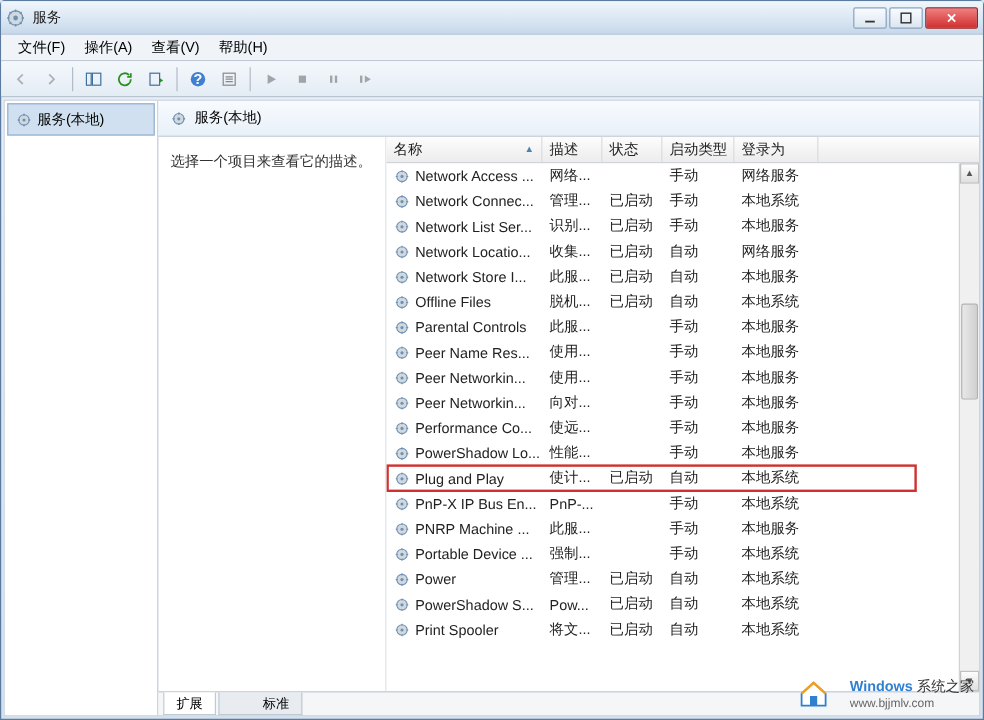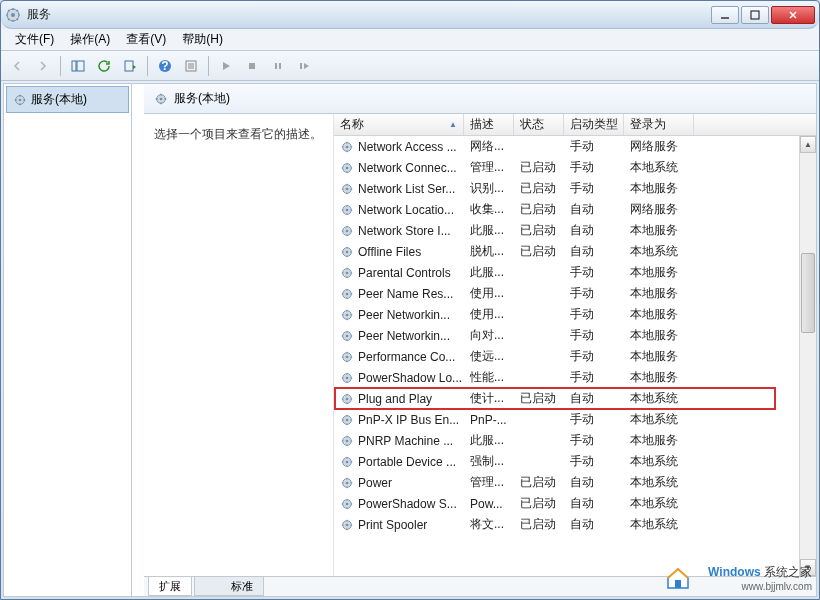--- a/index.html
+++ b/index.html
@@ -1,35 +1,35 @@
 <!DOCTYPE html>
 <html><head>
 <meta charset="utf-8">
 <style>
 * { box-sizing: border-box; margin: 0; padding: 0; font-family: "Microsoft YaHei", Tahoma, sans-serif; font-size: 12px; }
 body { background: #d8e4f0; width: 820px; height: 600px; overflow: hidden; position: relative; }
 
 .window { background: linear-gradient(to bottom, #e8f0fa 0%, #d4e2f0 100%); border: 1px solid #5a7aa0; border-radius: 4px 4px 0 0; width: 820px; height: 600px; display: flex; flex-direction: column; }
-.titlebar { height: 28px; background: linear-gradient(to bottom, #f0f6fc 0%, #dce8f4 50%, #c8d8ea 100%); display: flex; align-items: center; padding: 0 4px; border-bottom: 1px solid #a8bcd4; border-radius: 11px; }
+.titlebar { height: 28px; background: linear-gradient(to bottom, #f0f6fc 0%, #dce8f4 50%, #c8d8ea 100%); display: flex; align-items: center; padding: 0 4px; border-bottom: 1px solid #a8bcd4; }
 .titlebar-icon { width: 16px; height: 16px; margin-right: 6px; }
 .title-text { flex: 1; color: #1a1a1a; }
 .win-btns { display: flex; gap: 2px; }
 .win-btn { width: 28px; height: 18px; border: 1px solid #8ca4c0; border-radius: 2px; background: linear-gradient(to bottom, #f8fcff, #dce6f0); display: flex; align-items: center; justify-content: center; cursor: default; }
 .win-btn.close { background: linear-gradient(to bottom, #f08080, #d03030); border-color: #a02020; width: 44px; color: white; }
 .win-btn svg { width: 10px; height: 10px; }
 
 .menubar { height: 22px; background: #f0f4f8; display: flex; align-items: center; padding: 0 6px; border-bottom: 1px solid #c0cad4; }
 .menu-item { padding: 2px 8px; cursor: default; }
 
 .toolbar { height: 30px; background: linear-gradient(to bottom, #f4f8fc, #e4ecf4); border-bottom: 1px solid #b8c4d0; display: flex; align-items: center; padding: 0 4px; gap: 2px; }
 .tb-btn { width: 24px; height: 24px; border: 1px solid transparent; background: transparent; display: flex; align-items: center; justify-content: center; cursor: default; border-radius: 2px; }
 .tb-btn.disabled { opacity: 0.4; }
 .tb-sep { width: 1px; height: 20px; background: #b0bcc8; margin: 0 3px; }
 
-.body-area { flex: 1; display: flex; background: #fff; border: 1px solid #c0cad4; margin: 2px; gap: 12px; }
+.body-area { flex: 1; display: flex; background: #fff; border: 1px solid #c0cad4; margin: 2px; }
 .left-pane { width: 128px; border-right: 1px solid #c0cad4; background: #fff; }
 .tree-item { padding: 4px 6px; display: flex; align-items: center; gap: 4px; background: #d0e0f0; border: 1px solid #90b0d0; margin: 2px; }
 .gear-icon { width: 14px; height: 14px; }
 
 .right-pane { flex: 1; display: flex; flex-direction: column; position: relative; }
 .right-header { height: 30px; background: linear-gradient(to bottom, #f8fbff, #e8f0f8); border-bottom: 1px solid #c0cad4; display: flex; align-items: center; padding: 0 10px; gap: 6px; font-size: 13px; }
 .content-row { flex: 1; display: flex; overflow: hidden; }
 .desc-pane { width: 190px; padding: 12px 10px; color: #333; border-right: 1px solid #e0e4e8; }
 .list-pane { flex: 1; display: flex; flex-direction: column; overflow: hidden; }
 .list-header { height: 22px; background: linear-gradient(to bottom, #fdfdfd, #ececec); border-bottom: 1px solid #d0d4d8; display: flex; }
@@ -52,21 +52,21 @@
 .svc-icon { width: 14px; height: 14px; flex-shrink: 0; }
 
 .highlight-box { position: absolute; border: 2px solid #d03030; pointer-events: none; }
 
 .tabstrip { height: 20px; display: flex; border-top: 1px solid #c0cad4; background: #f4f6f8; padding-left: 4px; }
 .tab { padding: 2px 10px; border: 1px solid #c0cad4; border-top: none; background: #fff; margin-right: 2px; cursor: default; font-size: 11px; }
 .tab.inactive { background: #e8ecf0; padding-left: 36px; }
 
 .watermark { position: absolute; right: 8px; bottom: 8px; display: flex; align-items: center; gap: 16px; font-size: 14px; color: #333; }
 .watermark .house { width: 28px; height: 28px; }
-.watermark .sub { font-size: 10px; color: #666; text-align: right; }
+.watermark .sub { font-size: 10px; color: #666; }
 
 .scrollbar { width: 17px; background: #f0f0f0; border-left: 1px solid #d0d4d8; position: absolute; right: 0; top: 0; bottom: 0; display: flex; flex-direction: column; }
 .sb-btn { height: 17px; background: linear-gradient(to bottom, #fdfdfd, #e0e0e0); border: 1px solid #c0c0c0; display: flex; align-items: center; justify-content: center; font-size: 8px; color: #555; }
 .sb-track { flex: 1; position: relative; }
 .sb-thumb { position: absolute; left: 1px; right: 1px; top: 100px; height: 80px; background: linear-gradient(to right, #e8e8e8, #d0d0d0); border: 1px solid #b0b0b0; border-radius: 2px; }
 </style>
 </head>
 <body>
 
 <div class="window">

